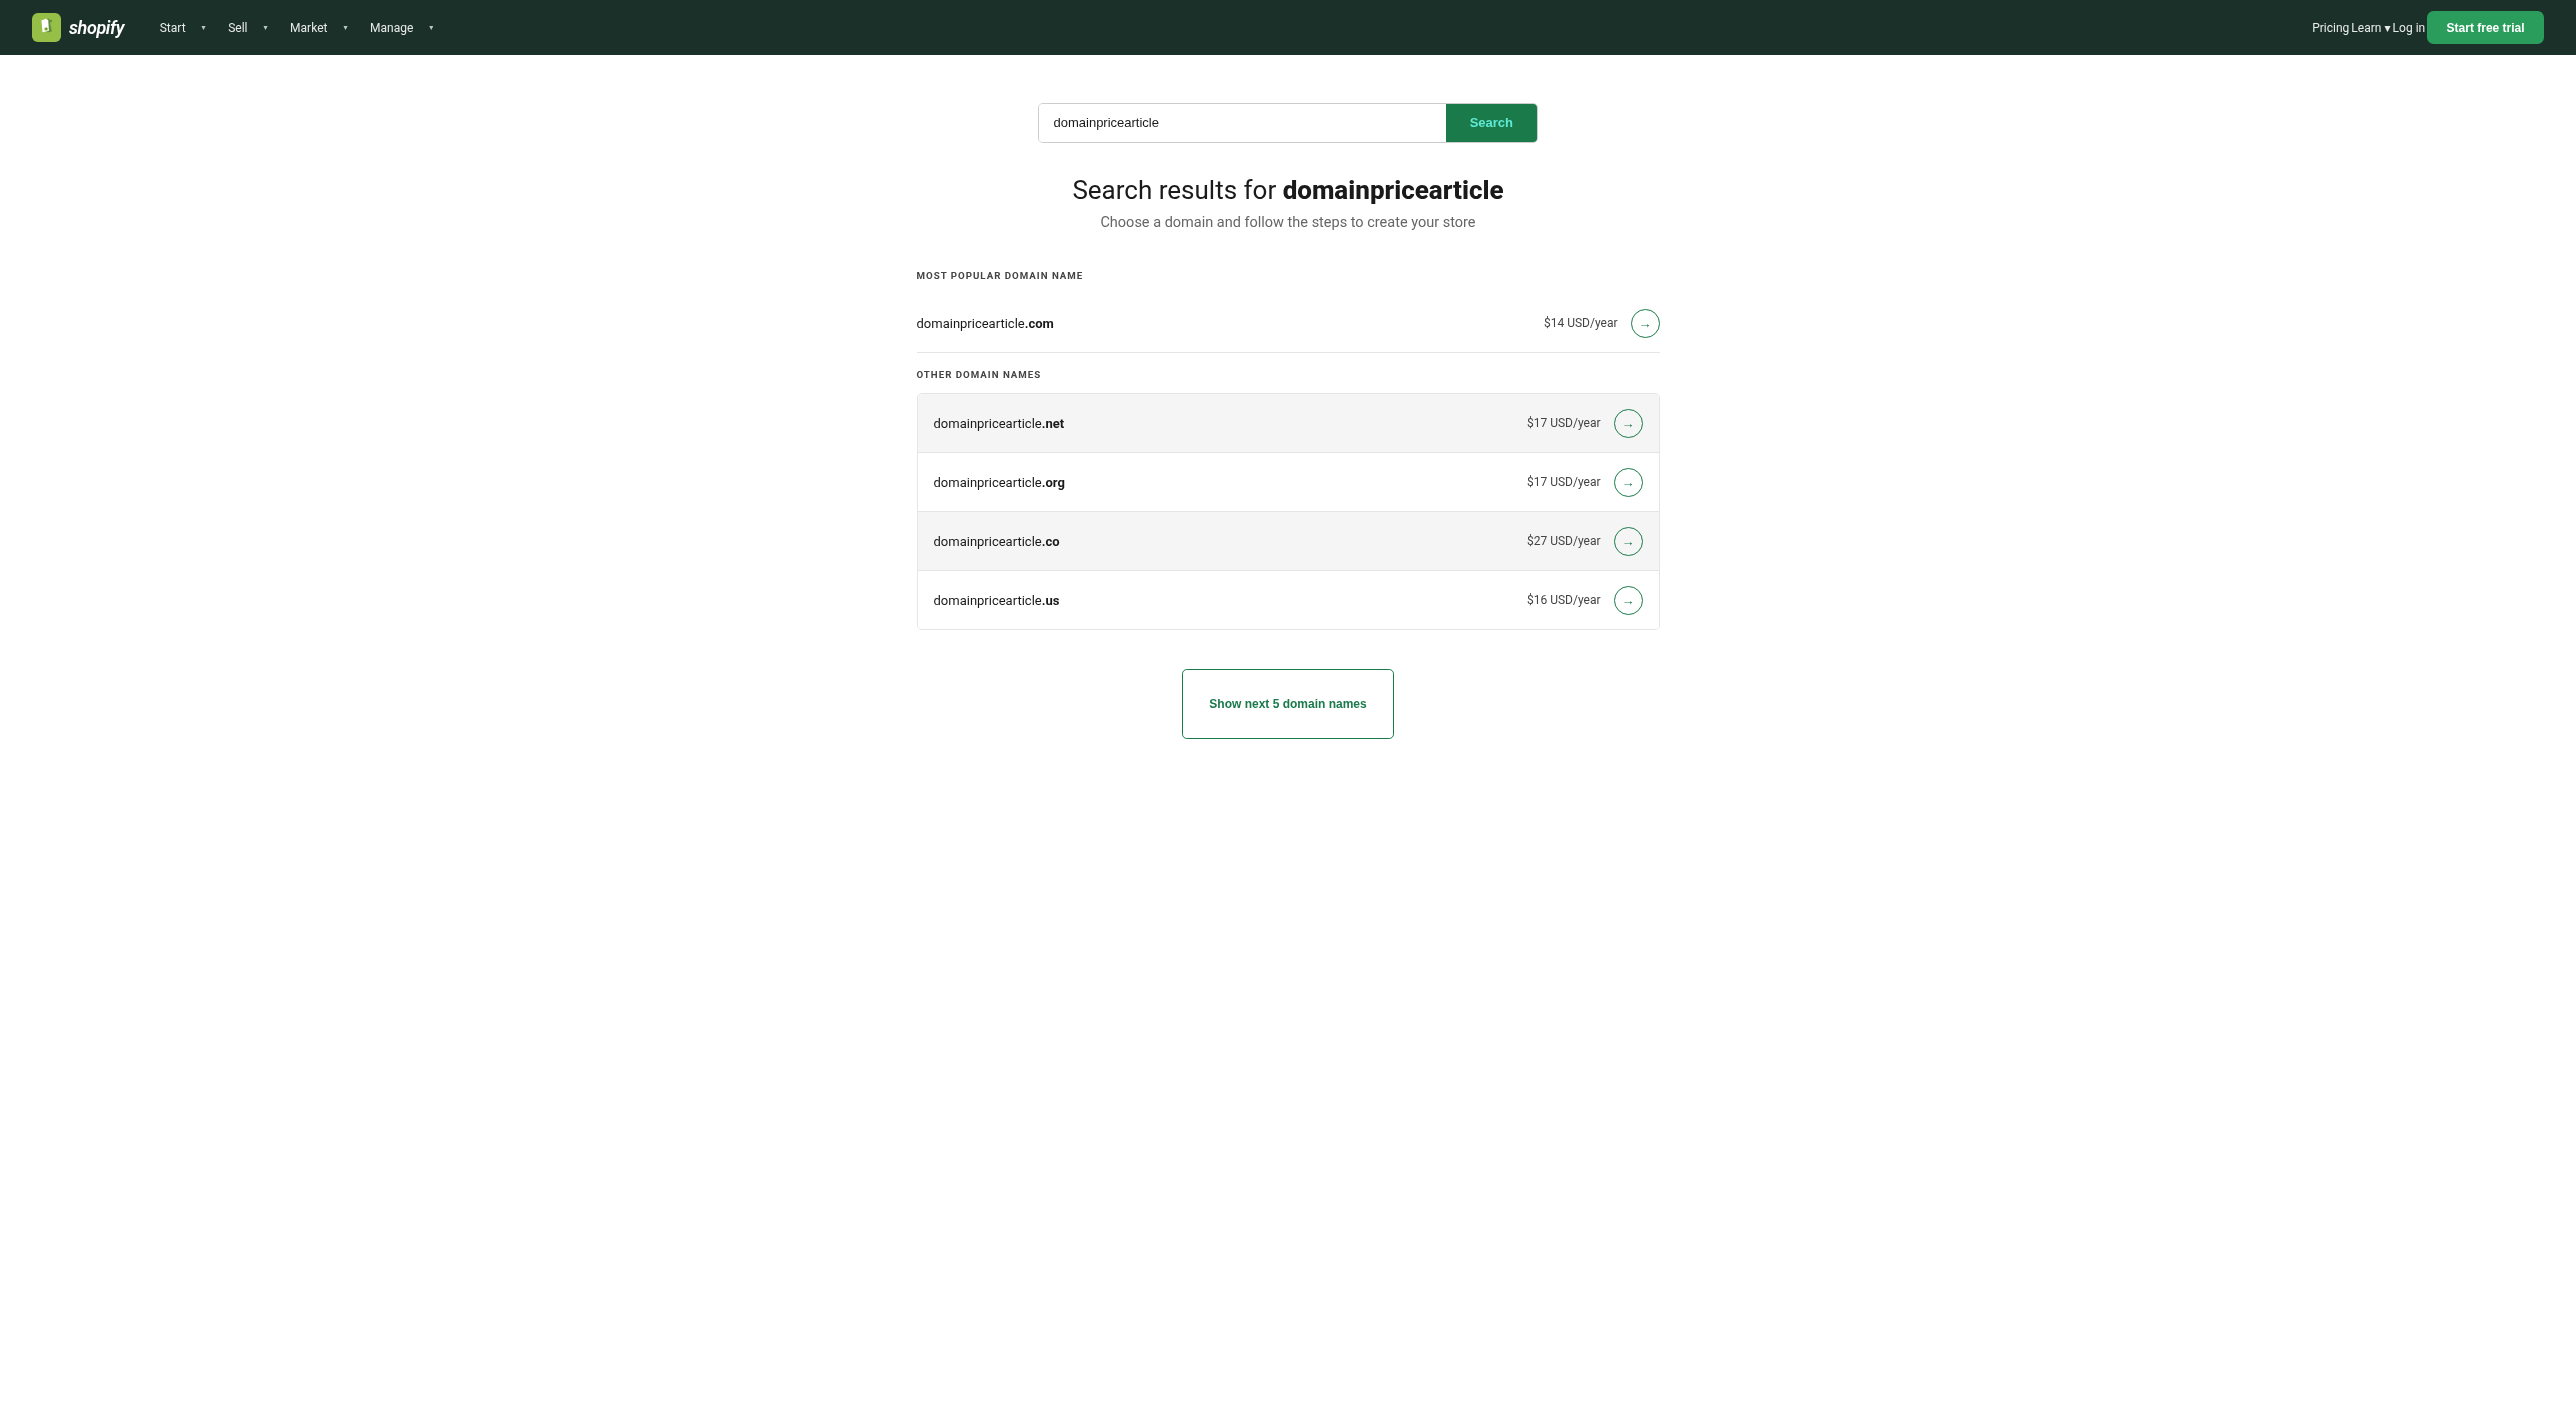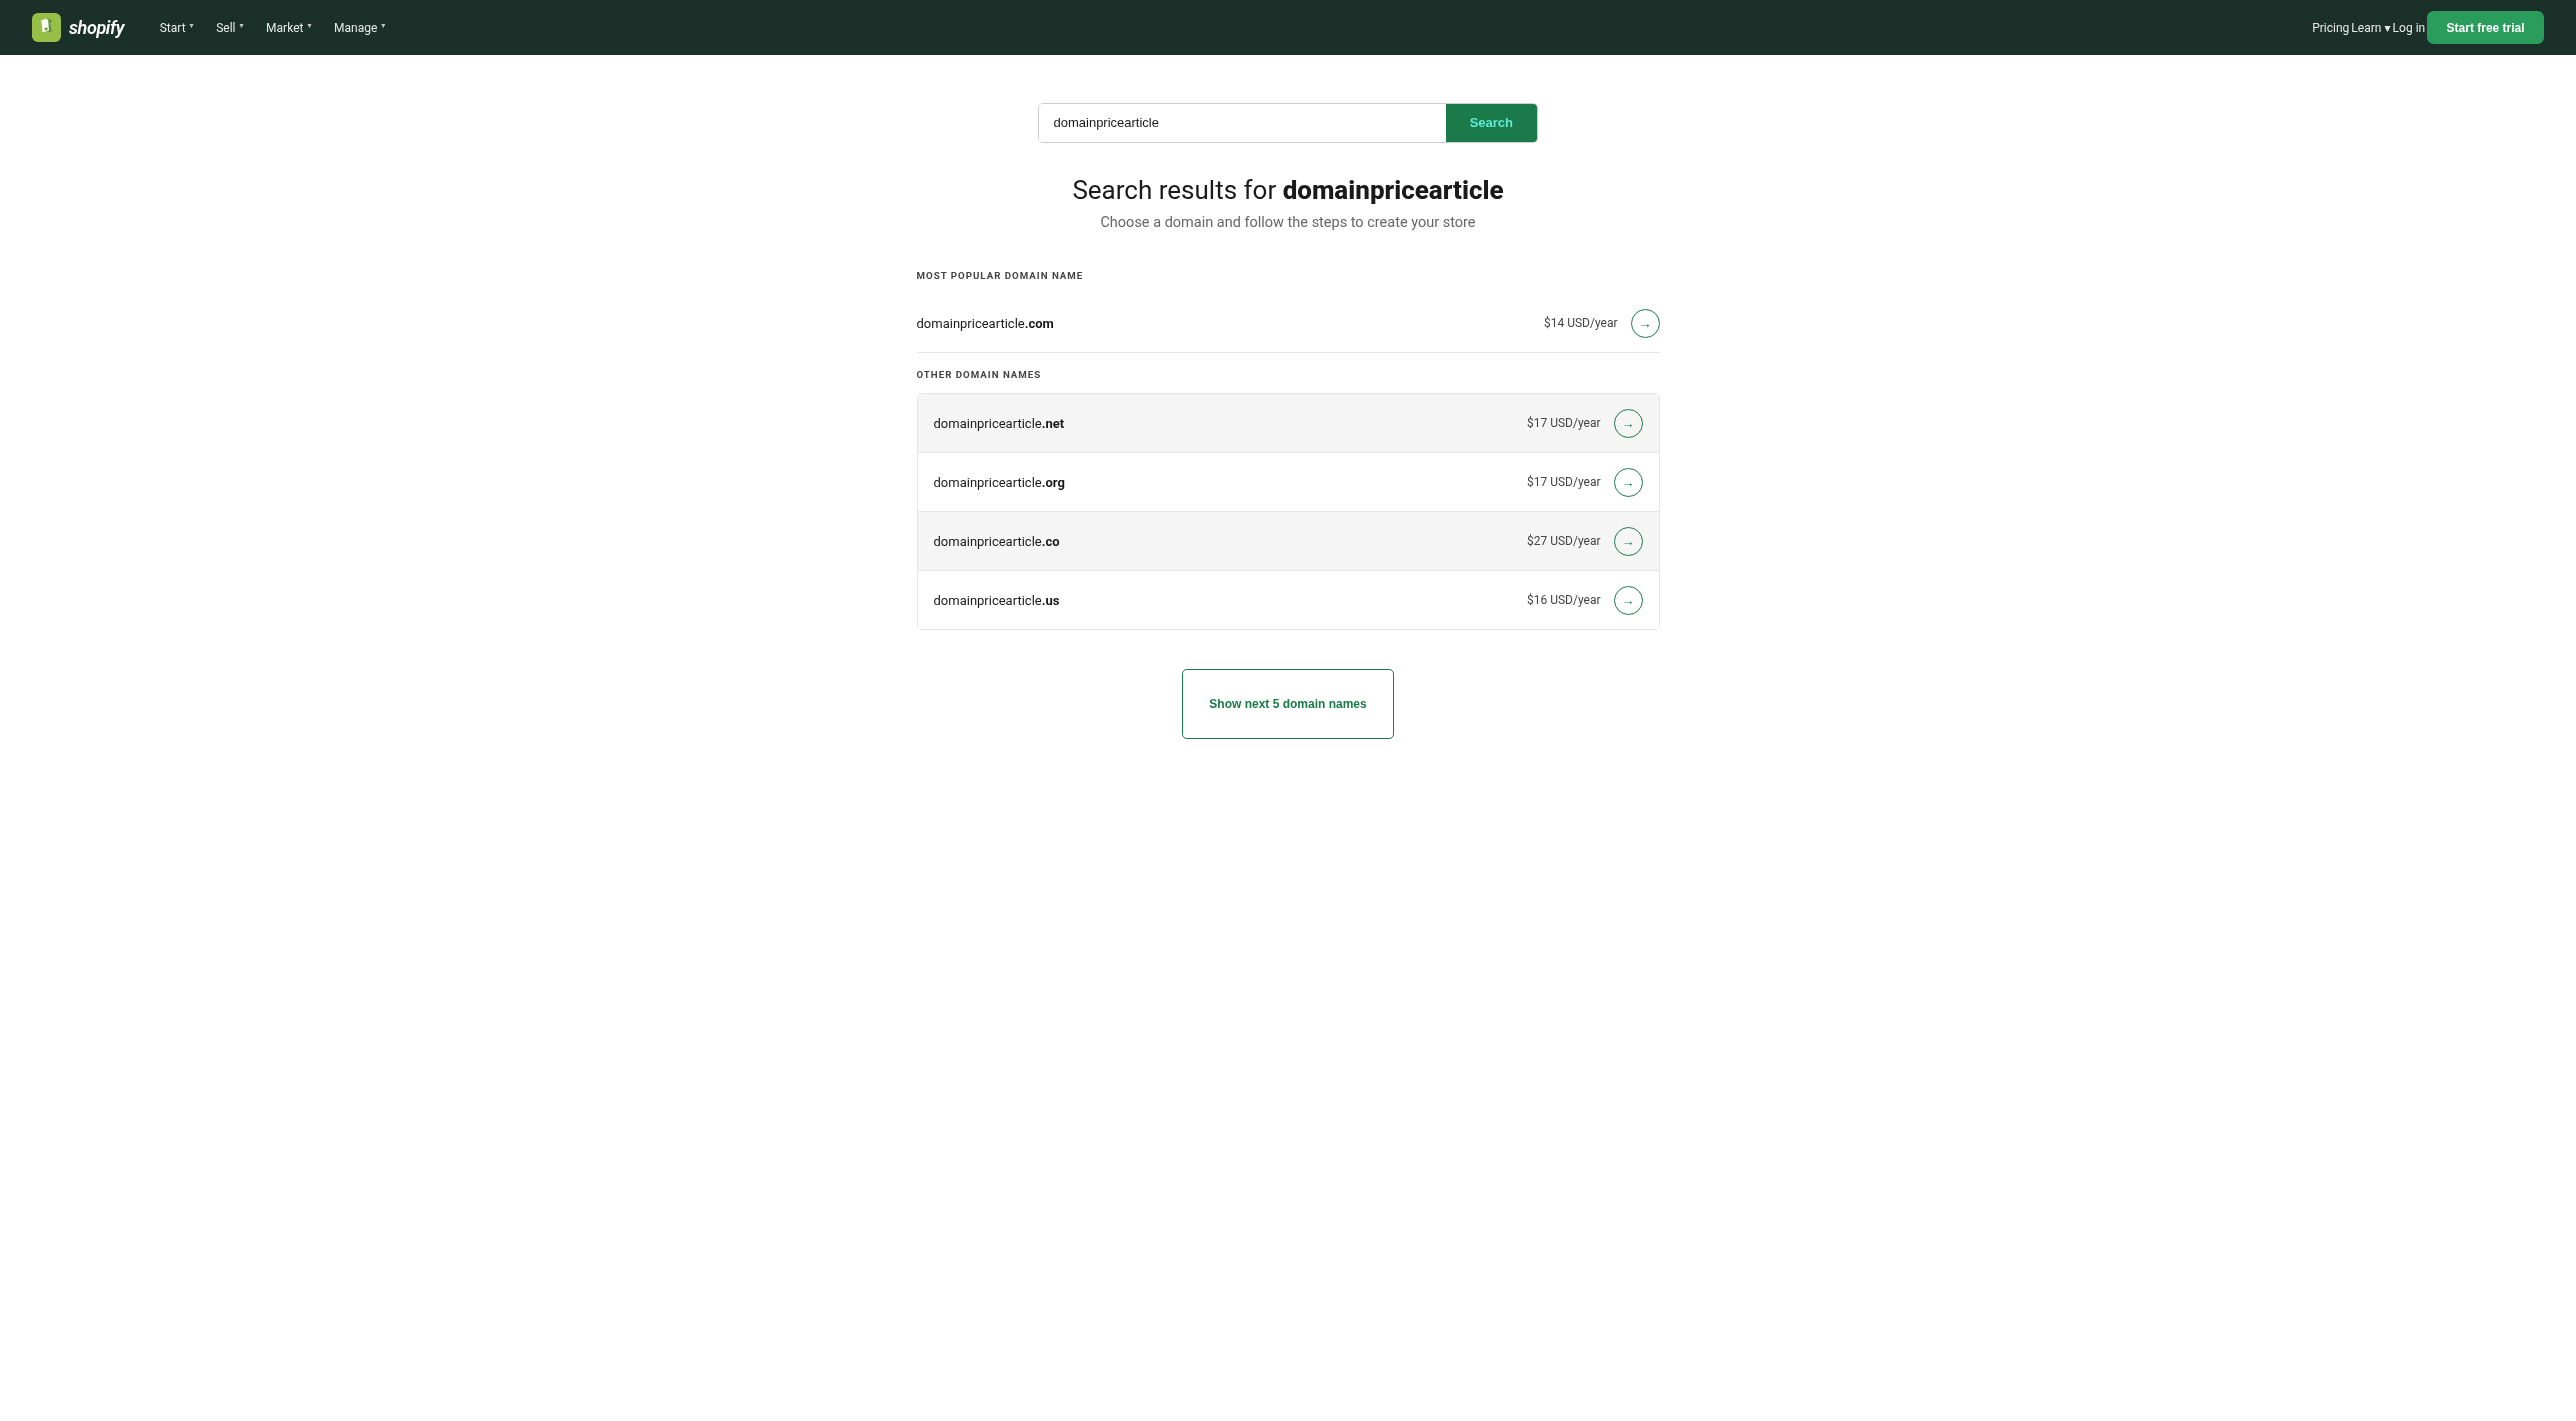--- a/index.html
+++ b/index.html
@@ -56,21 +56,22 @@
       gap: 3.2px;
     }
 
     .nav-link {
       color: #ffffff;
       font-size: 12px;
       padding: 6.5px 9.7px;
       border-radius: 4.8px;
       cursor: pointer;
       display: flex;
-      gap: 4px;
+      align-items: center;
+      gap: 16px;
       text-decoration: none;
       opacity: 0.9;
     }
 
     .nav-link .chevron {
       font-size: 8px;
       opacity: 0.8;
     }
 
     .navbar-right {

